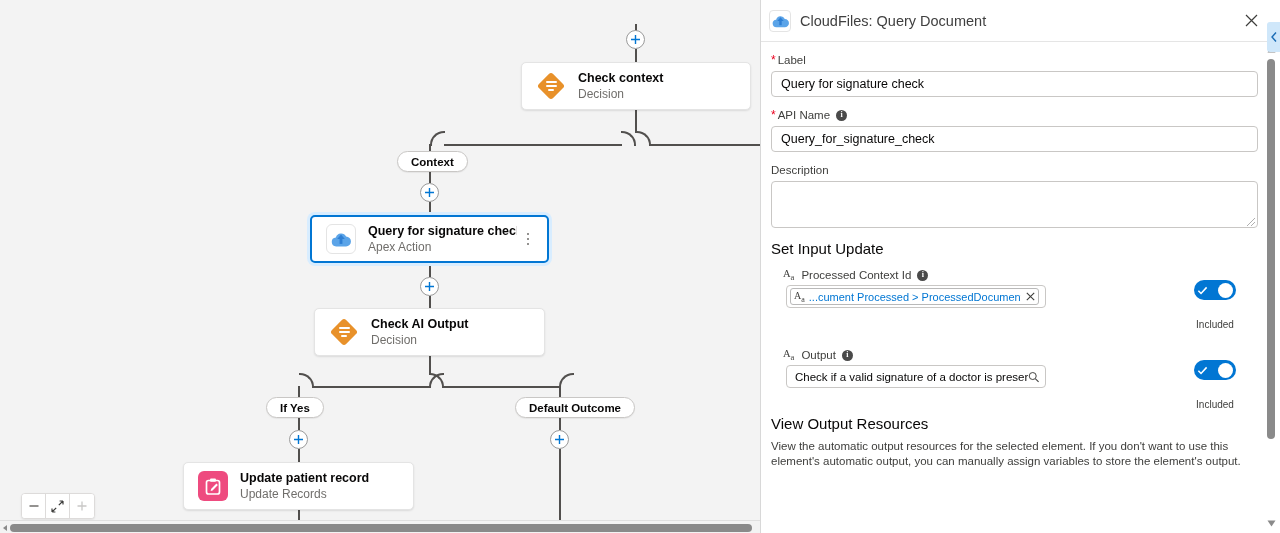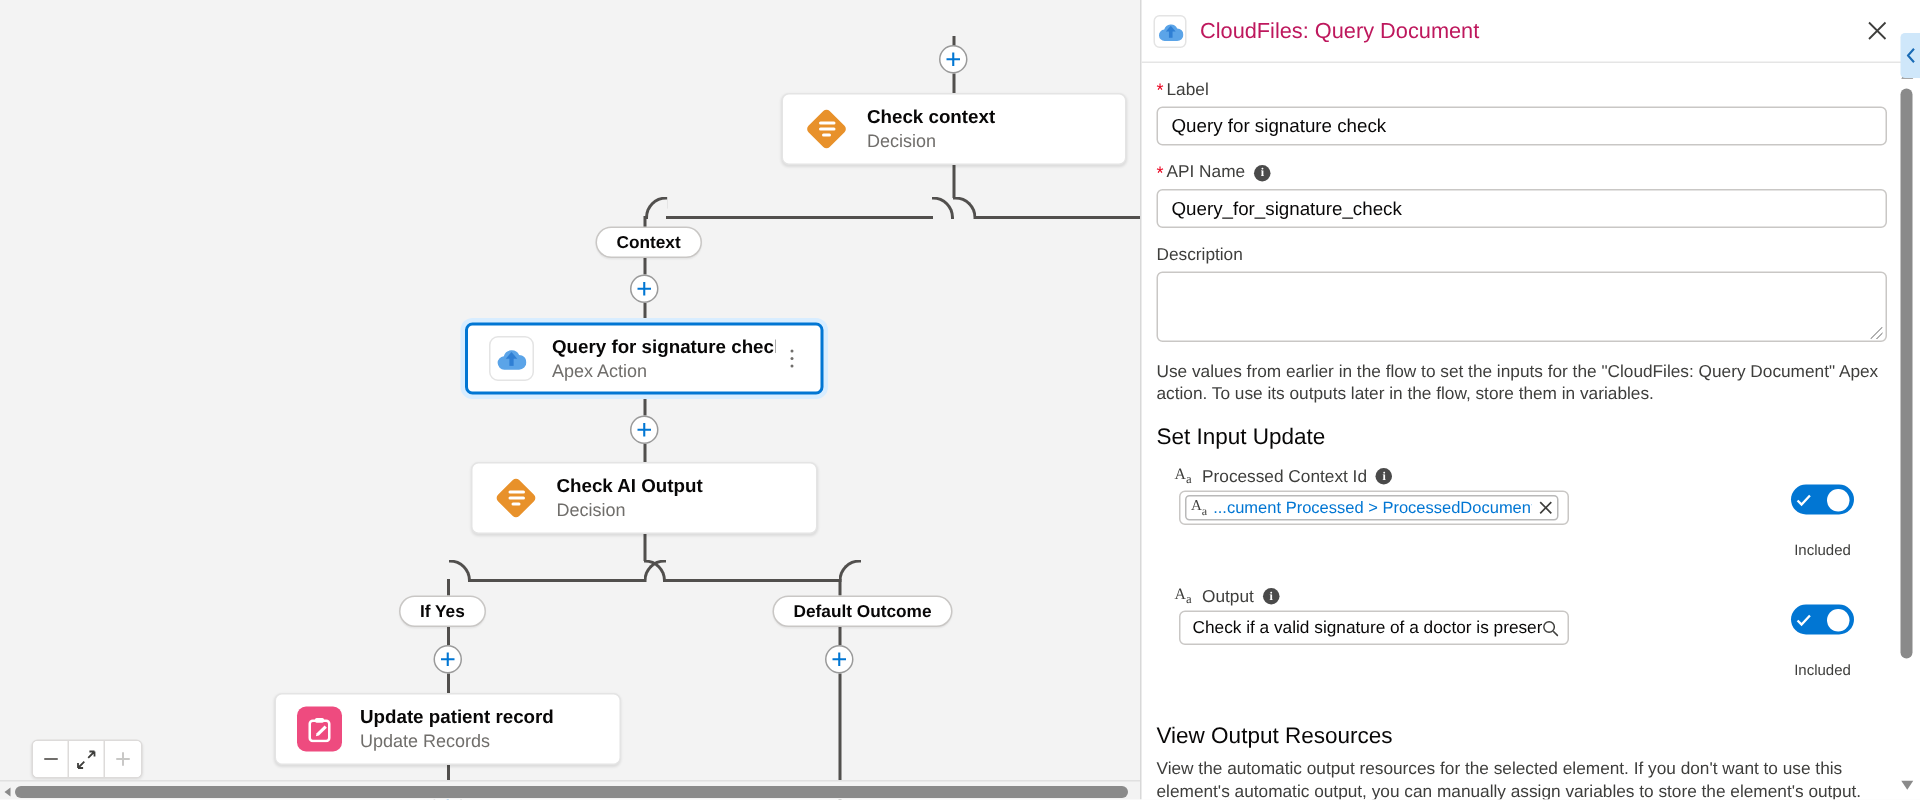--- a/index.html
+++ b/index.html
@@ -153,21 +153,21 @@
     border-bottom: 1px solid #e5e5e5;
     display: flex; align-items: center;
     padding: 0 6px 0 8px;
   }
   #panel-header .hicon {
     width: 22px; height: 22px; margin-right: 9px; flex: 0 0 auto;
     border-radius: 4px; border: 1px solid #e4e4e4; background: #fff;
     display: flex; align-items: center; justify-content: center;
   }
   #panel-header .htitle {
-    font-size: 14.5px; color: #be185d; font-weight: normal;
+    font-size: 14.5px; color: #404040; font-weight: normal;
     flex: 1 1 auto; white-space: nowrap; overflow: hidden;
   }
   #panel-header .hclose {
     width: 22px; height: 22px; flex: 0 0 auto;
     display: flex; align-items: center; justify-content: center;
     margin-right: 12px;
   }
 
   #panel-body {
     position: absolute; left: 0; top: 42px; right: 0; bottom: 0;
@@ -528,21 +528,20 @@
 
       <div class="fld">
         <div class="flabel">
           <span>Description</span>
         </div>
         <div class="ta">
           <div class="grip"></div>
         </div>
       </div>
 
-      <div class="helptext">Use values from earlier in the flow to set the inputs for the "CloudFiles: Query Document" Apex action. To use its outputs later in the flow, store them in variables.</div>
 
       <div class="sectitle">Set Input Update</div>
 
       <div class="ivrow">
         <div class="ivmain">
           <div class="ivlabelrow">
             <span class="aa">A<sub>a</sub></span>
             <span class="ivlabel">Processed Context Id</span>
             <span class="info-i">i</span>
           </div>
@@ -588,21 +587,21 @@
           <div class="toggle">
             <svg width="11" height="11" viewBox="0 0 12 12">
               <path d="M1.5 6.2 L4.4 9.2 L10.5 2.6" stroke="#fff" stroke-width="1.7" fill="none"></path>
             </svg>
             <span class="knob"></span>
           </div>
           <div class="toggle-label">Included</div>
         </div>
       </div>
 
-      <div class="sectitle" style="margin-top:28px;">View Output Resources</div>
+      <div class="sectitle" style="margin-top:4px;">View Output Resources</div>
       <div class="helptext" style="margin-top:4px;">View the automatic output resources for the selected element. If you don't want to use this element's automatic output, you can manually assign variables to store the element's output.</div>
     </div>
 
     <div id="pscroll">
       <svg class="ptop" width="9" height="7" viewBox="0 0 9 7">
         <path d="M4.5 0.5 L8.5 6.5 L0.5 6.5 Z" fill="#8a8a8a"></path>
       </svg>
       <div class="pthumb"></div>
       <svg class="pbot" width="9" height="7" viewBox="0 0 9 7">
         <path d="M4.5 6.5 L0.5 0.5 L8.5 0.5 Z" fill="#8a8a8a"></path>

